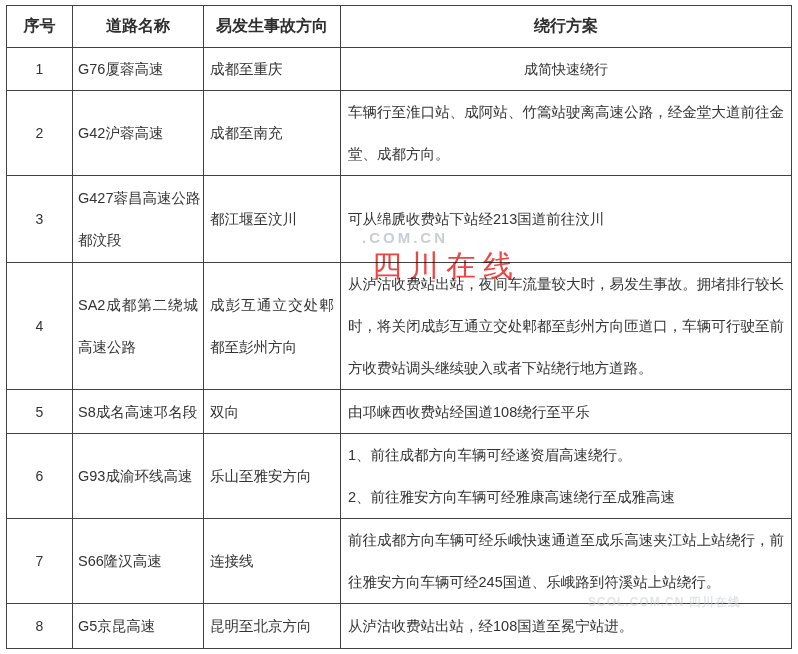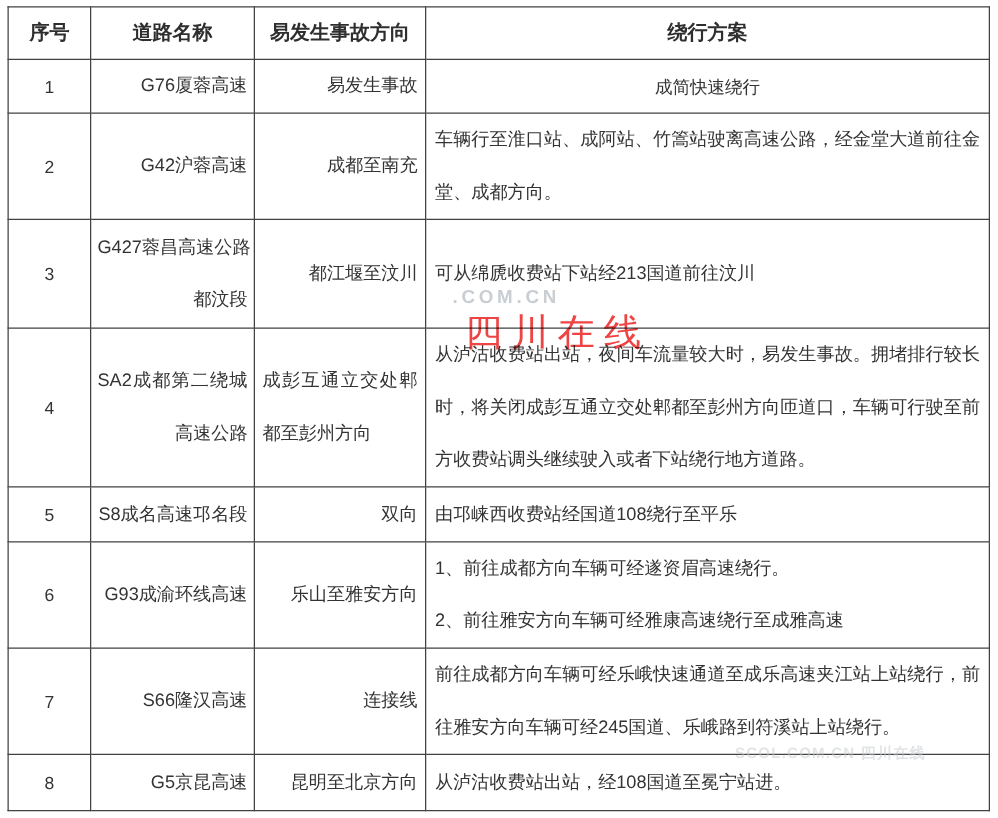--- a/index.html
+++ b/index.html
@@ -22,21 +22,21 @@
   .detour tbody tr:nth-child(3){height:87px;}
   .detour tbody tr:nth-child(4){height:126px;}
   .detour tbody tr:nth-child(5){height:44px;}
   .detour tbody tr:nth-child(6){height:85px;}
   .detour tbody tr:nth-child(7){height:84px;}
   .detour tbody tr:nth-child(8){height:45px;}
   td.c-no{text-align:center;font-size:14px;}
   td.c-road{padding:0 5px;}
   td.c-dir{padding:0 6px;}
   td.c-plan{padding:0 7px;}
-  .line{font-size:14.5px;line-height:42px;text-align:right;white-space:nowrap;}
+  .line{font-size:14.5px;line-height:42px;text-align:left;white-space:nowrap;}
   .line.fill{text-align:justify;text-align-last:justify;}
   .dir-para{font-size:14.5px;line-height:42px;text-align:justify;}
   .plan-para{font-size:14.5px;line-height:42px;text-align:justify;}
   .plan-center{font-size:14px;line-height:42px;text-align:center;}
 
   
   .watermark{
     position:absolute;left:230px;top:224px;width:310px;height:70px;
     z-index:3;pointer-events:none;mix-blend-mode:multiply;
   }
@@ -88,21 +88,21 @@
         <th>绕行方案</th>
       </tr>
   </thead>
   <tbody>
       <tr>
         <td class="c-no">1</td>
         <td class="c-road">
           <div class="line">G76厦蓉高速</div>
         </td>
         <td class="c-dir">
-          <div class="line">易发生事故</div>
+          <div class="line">成都至重庆</div>
         </td>
         <td class="c-plan">
           <div class="plan-center">成简快速绕行</div>
         </td>
       </tr>
       <tr>
         <td class="c-no">2</td>
         <td class="c-road">
           <div class="line">G42沪蓉高速</div>
         </td>

